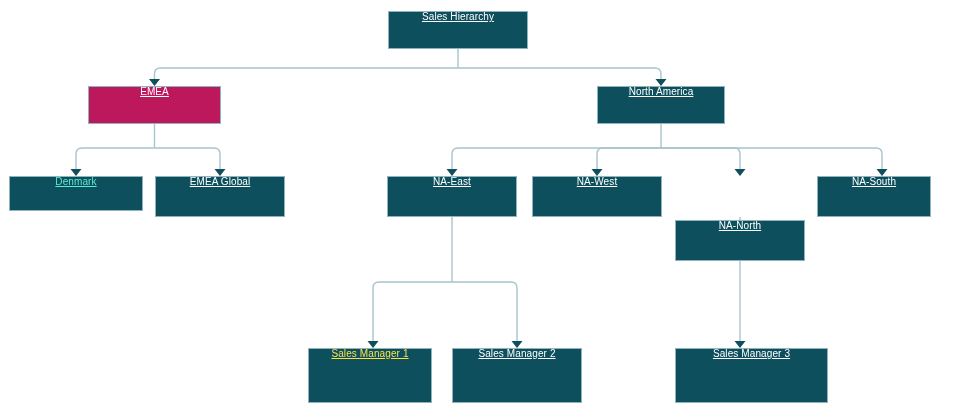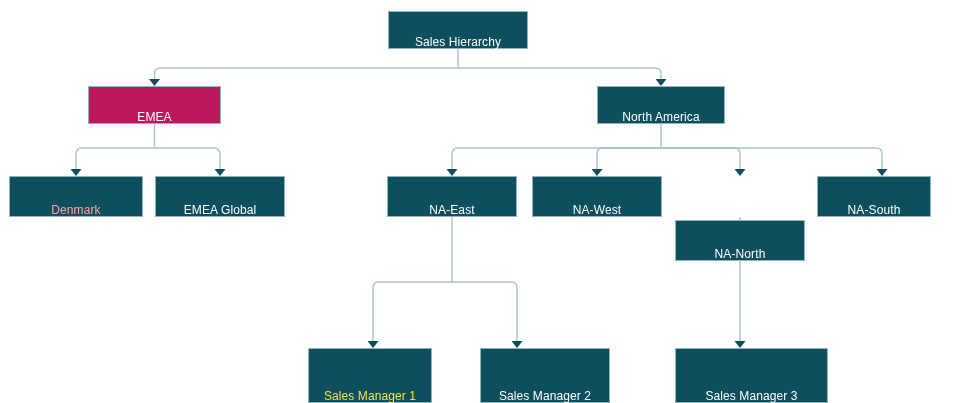--- a/index.html
+++ b/index.html
@@ -22,28 +22,29 @@
     width: 960px;
     height: 403px;
     pointer-events: none;
   }
   .node {
     position: absolute;
     box-sizing: border-box;
     background: #0d4f5c;
     border: 1px solid #8fb4bd;
     color: #ffffff;
-    font-size: 12px;
+    font-size: 10px;
     line-height: 1;
     display: flex;
-    align-items: flex-end;
+    align-items: flex-start;
     justify-content: center;
     text-align: center;
     letter-spacing: 0.1px;
     z-index: 2;
+    text-decoration: underline;
   }
   .node-label {
     display: block;
     padding: 0 4px;
     white-space: nowrap;
   }
 </style>
 </head>
 <body>
 
@@ -79,41 +80,41 @@
   <div id="node-layer">
       <div class="node" style="left: 388px; top: 11px; width: 140px; height: 38px; background: rgb(13, 79, 92); border-color: rgb(143, 180, 189); color: rgb(255, 255, 255);">
         <span class="node-label">Sales Hierarchy</span>
       </div>
       <div class="node" style="left: 88px; top: 86px; width: 133px; height: 38px; background: #be185d; border-color: rgb(143, 180, 189); color: rgb(255, 255, 255);">
         <span class="node-label">EMEA</span>
       </div>
       <div class="node" style="left: 597px; top: 86px; width: 128px; height: 38px; background: rgb(13, 79, 92); border-color: rgb(143, 180, 189); color: rgb(255, 255, 255);">
         <span class="node-label">North America</span>
       </div>
-      <div class="node" style="left: 9px; top: 176px; width: 134px; height: 41px; background: rgb(13, 79, 92); border-color: rgb(143, 180, 189); color: #fca5a5;">
+      <div class="node" style="left: 9px; top: 176px; width: 134px; height: 35px; background: rgb(13, 79, 92); border-color: rgb(143, 180, 189); color: #5eead4;">
         <span class="node-label">Denmark</span>
       </div>
       <div class="node" style="left: 155px; top: 176px; width: 130px; height: 41px; background: rgb(13, 79, 92); border-color: rgb(143, 180, 189); color: rgb(255, 255, 255);">
         <span class="node-label">EMEA Global</span>
       </div>
       <div class="node" style="left: 387px; top: 176px; width: 130px; height: 41px; background: rgb(13, 79, 92); border-color: rgb(143, 180, 189); color: rgb(255, 255, 255);">
         <span class="node-label">NA-East</span>
       </div>
       <div class="node" style="left: 532px; top: 176px; width: 130px; height: 41px; background: rgb(13, 79, 92); border-color: rgb(143, 180, 189); color: rgb(255, 255, 255);">
         <span class="node-label">NA-West</span>
       </div>
       <div class="node" style="left: 675px; top: 176px; width: 130px; height: 41px; background: rgb(13, 79, 92); border-color: rgb(143, 180, 189); color: rgb(255, 255, 255); margin-top: 44px;">
         <span class="node-label">NA-North</span>
       </div>
       <div class="node" style="left: 817px; top: 176px; width: 114px; height: 41px; background: rgb(13, 79, 92); border-color: rgb(143, 180, 189); color: rgb(255, 255, 255);">
         <span class="node-label">NA-South</span>
       </div>
       <div class="node" style="left: 308px; top: 348px; width: 124px; height: 55px; background: rgb(13, 79, 92); border-color: rgb(143, 180, 189); color: #fde047;">
         <span class="node-label">Sales Manager 1</span>
       </div>
-      <div class="node" style="left: 452px; top: 348px; width: 130px; height: 55px; background: rgb(13, 79, 92); border-color: rgb(143, 180, 189); color: rgb(255, 255, 255); margin-left: 28px;">
+      <div class="node" style="left: 452px; top: 348px; width: 130px; height: 55px; background: rgb(13, 79, 92); border-color: rgb(143, 180, 189); color: rgb(255, 255, 255);">
         <span class="node-label">Sales Manager 2</span>
       </div>
       <div class="node" style="left: 675px; top: 348px; width: 153px; height: 55px; background: rgb(13, 79, 92); border-color: rgb(143, 180, 189); color: rgb(255, 255, 255);">
         <span class="node-label">Sales Manager 3</span>
       </div>
     </div>
 </div>
 
 </body></html>

